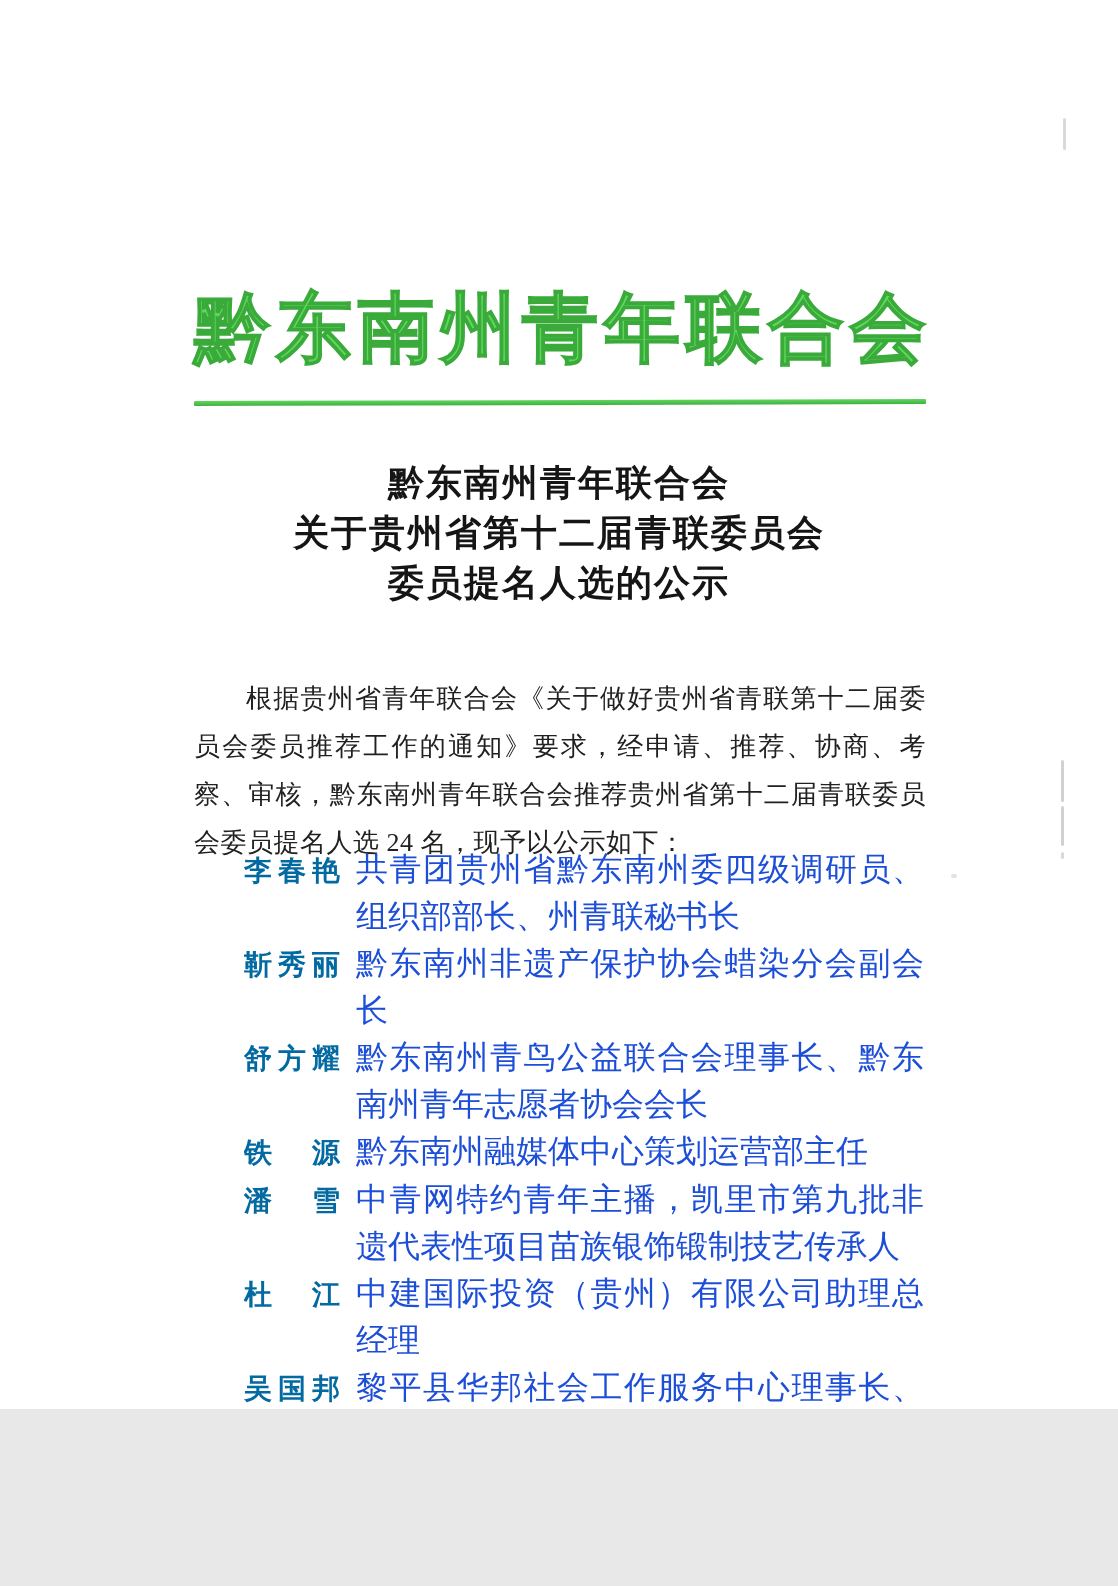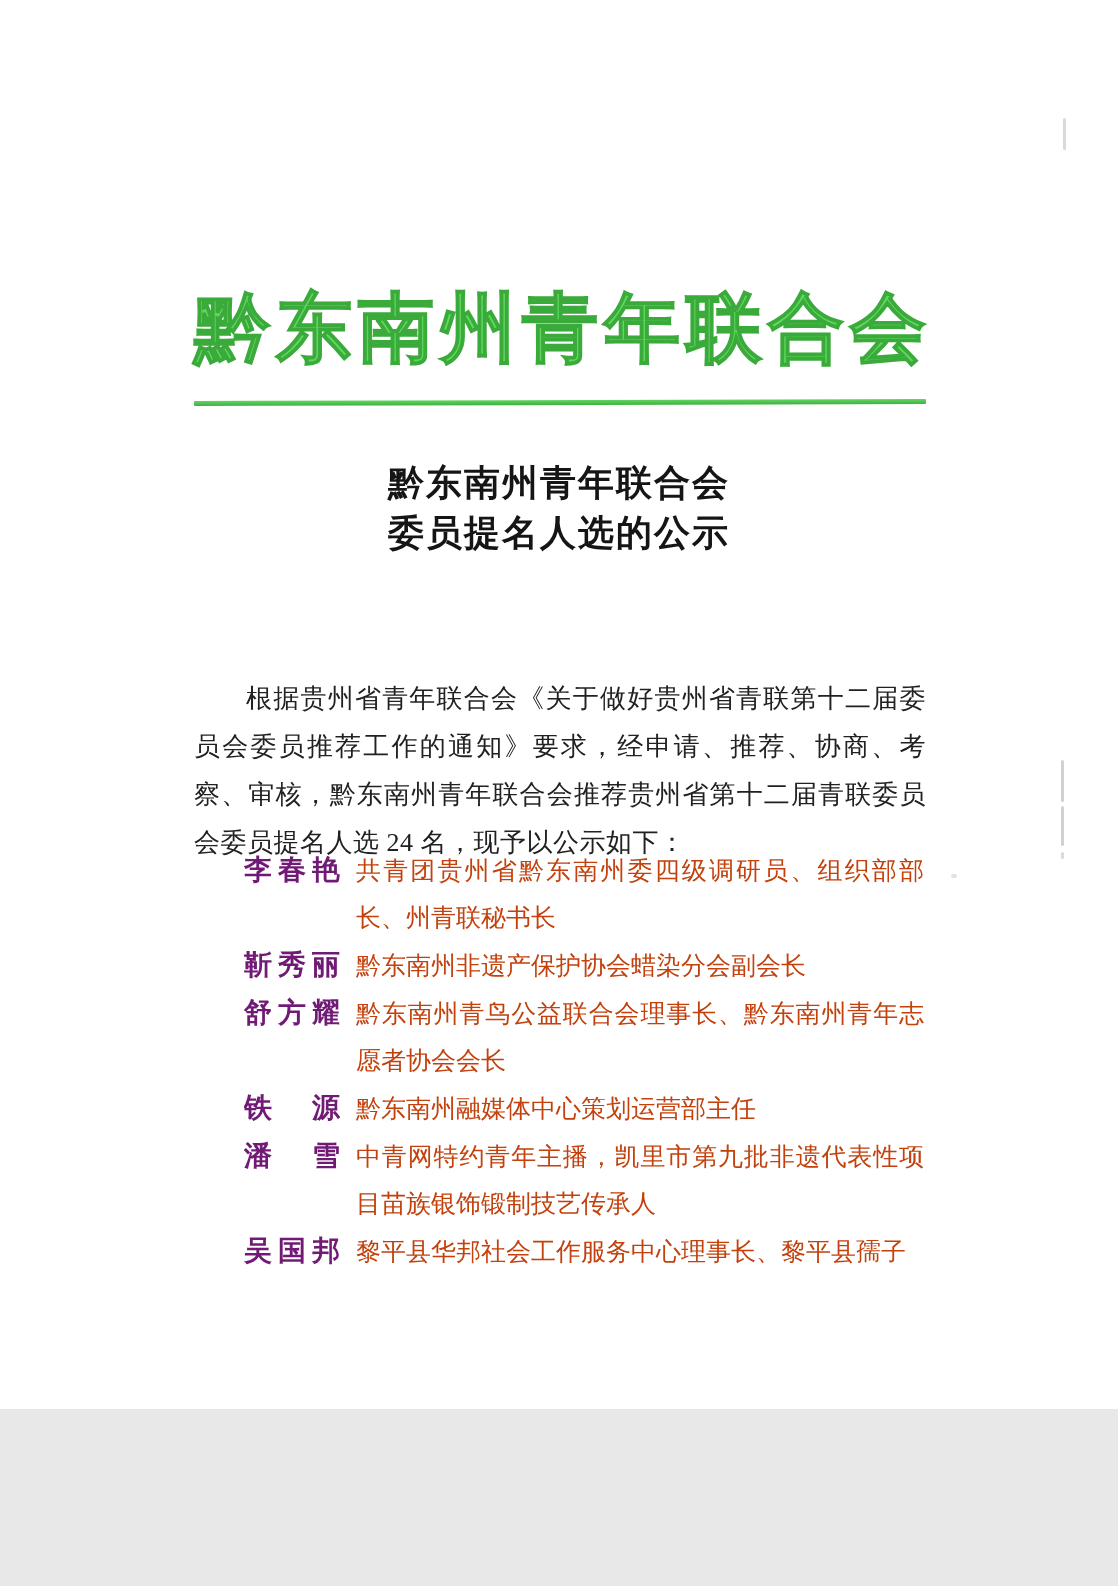--- a/index.html
+++ b/index.html
@@ -88,32 +88,32 @@
     display: flex;
     align-items: baseline;
   }
   .nominee-name {
     flex: 0 0 96px;
     margin-right: 16px;
     font-family: "Liberation Sans", "DejaVu Sans", sans-serif;
     font-weight: 700;
     font-size: 28px;
     line-height: 47px;
-    color: #701a75;
+    color: #0369a1;
     text-align: justify;
     text-align-last: justify;
     white-space: nowrap;
     overflow: hidden;
   }
   .nominee-desc {
     flex: 1 1 auto;
     font-family: "Liberation Serif", "DejaVu Serif", serif;
-    font-size: 25px;
+    font-size: 32px;
     line-height: 47px;
-    color: #c2410c;
+    color: #1d4ed8;
     text-align: justify;
   }
 
   
   .page-number {
     position: absolute;
     left: 0;
     top: 1436px;
     width: 1118px;
     text-align: center;
@@ -137,20 +137,21 @@
 
 <div class="page">
 
   <header>
     <div class="letterhead-title">黔东南州青年联合会</div>
     <div class="letterhead-rule"></div>
   </header>
 
   <h1 class="doc-title">
     <span class="t-line">黔东南州青年联合会</span>
+    <span class="t-line">关于贵州省第十二届青联委员会</span>
     <span class="t-line">委员提名人选的公示</span>
   </h1>
 
   <p class="intro">根据贵州省青年联合会《关于做好贵州省青联第十二届委员会委员推荐工作的通知》要求，经申请、推荐、协商、考察、审核，黔东南州青年联合会推荐贵州省第十二届青联委员会委员提名人选 24 名，现予以公示如下：</p>
 
   <div class="nominees">
 
     <div class="nominee-row">
       <span class="nominee-name">李春艳</span>
       <span class="nominee-desc">共青团贵州省黔东南州委四级调研员、组织部部长、州青联秘书长</span>
@@ -169,20 +170,24 @@
     <div class="nominee-row">
       <span class="nominee-name">铁　源</span>
       <span class="nominee-desc">黔东南州融媒体中心策划运营部主任</span>
     </div>
 
     <div class="nominee-row">
       <span class="nominee-name">潘　雪</span>
       <span class="nominee-desc">中青网特约青年主播，凯里市第九批非遗代表性项目苗族银饰锻制技艺传承人</span>
     </div>
 
+    <div class="nominee-row">
+      <span class="nominee-name">杜　江</span>
+      <span class="nominee-desc">中建国际投资（贵州）有限公司助理总经理</span>
+    </div>
 
     <div class="nominee-row">
       <span class="nominee-name">吴国邦</span>
       <span class="nominee-desc">黎平县华邦社会工作服务中心理事长、黎平县孺子</span>
     </div>
 
   </div>
 
   <div class="page-number">— 1 —</div>
 

